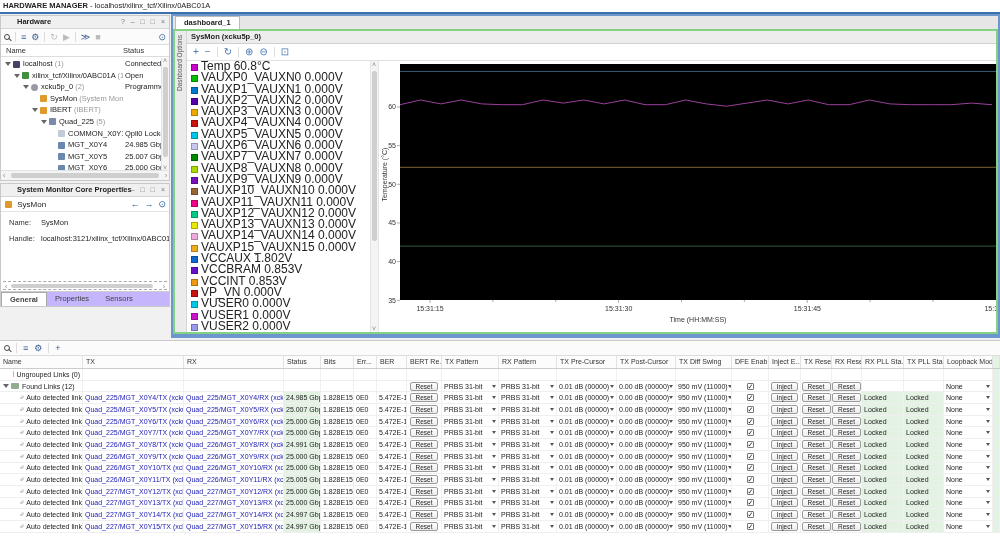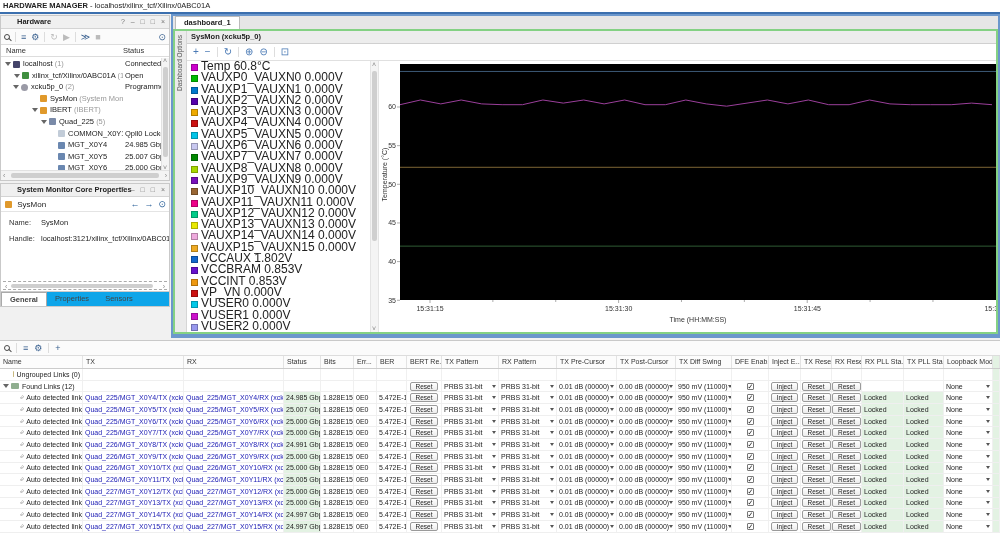--- a/index.html
+++ b/index.html
@@ -32,21 +32,21 @@
   .vthumb{position:absolute;left:1px;right:1px;background:#cfcfcf;border-radius:2px}
   .hscroll{position:absolute;left:0;right:0;bottom:0;height:10px;background:#f4f4f4;border-top:1px solid #e2e2e2;font-size:7px;color:#888;line-height:9px}
   .hthumb{position:absolute;top:2px;height:5px;background:#cfcfcf;border-radius:2px}
   .sarr{position:absolute;font-size:7px;color:#888;top:0}
   
   .corebar{height:15px;border-bottom:1px solid #e4e4e4;position:relative;font-size:8px;line-height:15px;padding-left:4px}
   .navicons{position:absolute;right:3px;top:0;display:flex;gap:5px;font-size:9px;color:#2a6099;line-height:15px}
   .field{font-size:7.5px;line-height:10px;margin:6px 0 0 8px;white-space:nowrap;overflow:hidden}
   .field .lab{display:inline-block;width:32px;color:#333}
   .dashedbar{position:absolute;left:2px;right:2px;bottom:16px;height:9px;border-top:1px dashed #aaa;border-bottom:1px dashed #aaa;font-size:6.5px;color:#777;line-height:8px}
-  .ptabs{position:absolute;left:0;right:0;bottom:0;height:15px;background:#0ea5e9;border-top:1px solid #ccc;display:flex;font-size:7.5px}
+  .ptabs{position:absolute;left:0;right:0;bottom:0;height:15px;background:#c4b5fd;border-top:1px solid #ccc;display:flex;font-size:7.5px}
   .ptab{padding:2px 8px;color:#444}
   .ptab.sel{background:#fff;border:1px solid #aaa;border-bottom:none;font-weight:bold}
   
   #dash{left:171px;top:14px;width:829px;height:324px;border:2px solid #6b97cc;border-bottom-width:4px;background:#e6e6e6}
   .dtabrow{position:absolute;left:0;right:0;top:0;height:13px;background:#e6e6e6}
   .dtab{position:absolute;left:2px;top:0;height:13px;background:#fff;border:1px solid #bbb;border-bottom:none;font-size:7.5px;font-weight:bold;line-height:12px;padding:0 8px}
   .greenbox{position:absolute;left:0;right:0;top:13px;bottom:0;border:2px solid #84d184;background:#f0f0f0}
   .optstrip{position:absolute;left:0;top:0;bottom:0;width:12px;background:#ebebeb;border-right:1px solid #d6d6d6}
   .optstrip span{position:absolute;top:4px;left:1px;writing-mode:vertical-rl;transform:rotate(180deg);font-size:6.5px;color:#555;white-space:nowrap}
   .sysmon{position:absolute;left:12px;right:0;top:0;bottom:0;background:#fff}
@@ -105,21 +105,21 @@
       <span style="flex: 1 1 0%;"></span>
       <span class="ticon">⊙</span>
     </div>
   <div class="colhead">
     <span style="left:5px">Name</span>
     <span style="left:122px">Status</span>
   </div>
   <div class="treewrap" id="hw-tree">
       <div class="trow" style="padding-left: 4px;"><span class="tri"></span><span class="nico" style="background: rgb(68, 68, 106);"></span><span>localhost </span><span class="tsuf">(1)</span><span class="tstat">Connected</span></div>
       <div class="trow" style="padding-left: 13px;"><span class="tri"></span><span class="nico" style="background: rgb(63, 143, 63);"></span><span>xilinx_tcf/Xilinx/0ABC01A </span><span class="tsuf">(1)</span><span class="tstat">Open</span></div>
-      <div class="trow" style="padding-left: 12px;"><span class="tri"></span><span class="nico" style="background: rgb(154, 154, 166); border-radius: 50%;"></span><span>xcku5p_0 </span><span class="tsuf">(2)</span><span class="tstat">Programmed</span></div>
+      <div class="trow" style="padding-left: 22px;"><span class="tri"></span><span class="nico" style="background: rgb(154, 154, 166); border-radius: 50%;"></span><span>xcku5p_0 </span><span class="tsuf">(2)</span><span class="tstat">Programmed</span></div>
       <div class="trow" style="padding-left: 31px;"><span style="display: inline-block; width: 8px;"></span><span class="nico" style="background: rgb(224, 153, 43);"></span><span>SysMon </span><span class="tsuf">(System Monitor)</span><span class="tstat"></span></div>
       <div class="trow" style="padding-left: 31px;"><span class="tri"></span><span class="nico" style="background: rgb(224, 153, 43);"></span><span>IBERT </span><span class="tsuf">(IBERT)</span><span class="tstat"></span></div>
       <div class="trow" style="padding-left: 40px;"><span class="tri"></span><span class="nico" style="background: rgb(122, 138, 168);"></span><span>Quad_225 </span><span class="tsuf">(5)</span><span class="tstat"></span></div>
       <div class="trow" style="padding-left: 49px;"><span style="display: inline-block; width: 8px;"></span><span class="nico" style="background: rgb(194, 204, 216);"></span><span>COMMON_X0Y1</span><span class="tstat">Qpll0 Locked</span></div>
       <div class="trow" style="padding-left: 49px;"><span style="display: inline-block; width: 8px;"></span><span class="nico" style="background: rgb(106, 135, 176);"></span><span>MGT_X0Y4</span><span class="tstat">24.985 Gbps</span></div>
       <div class="trow" style="padding-left: 49px;"><span style="display: inline-block; width: 8px;"></span><span class="nico" style="background: rgb(106, 135, 176);"></span><span>MGT_X0Y5</span><span class="tstat">25.007 Gbps</span></div>
       <div class="trow" style="padding-left: 49px;"><span style="display: inline-block; width: 8px;"></span><span class="nico" style="background: rgb(106, 135, 176);"></span><span>MGT_X0Y6</span><span class="tstat">25.000 Gbps</span></div>
     </div>
   <div class="vscroll">
     <span class="sarr" style="left:1px;top:-1px">˄</span>

